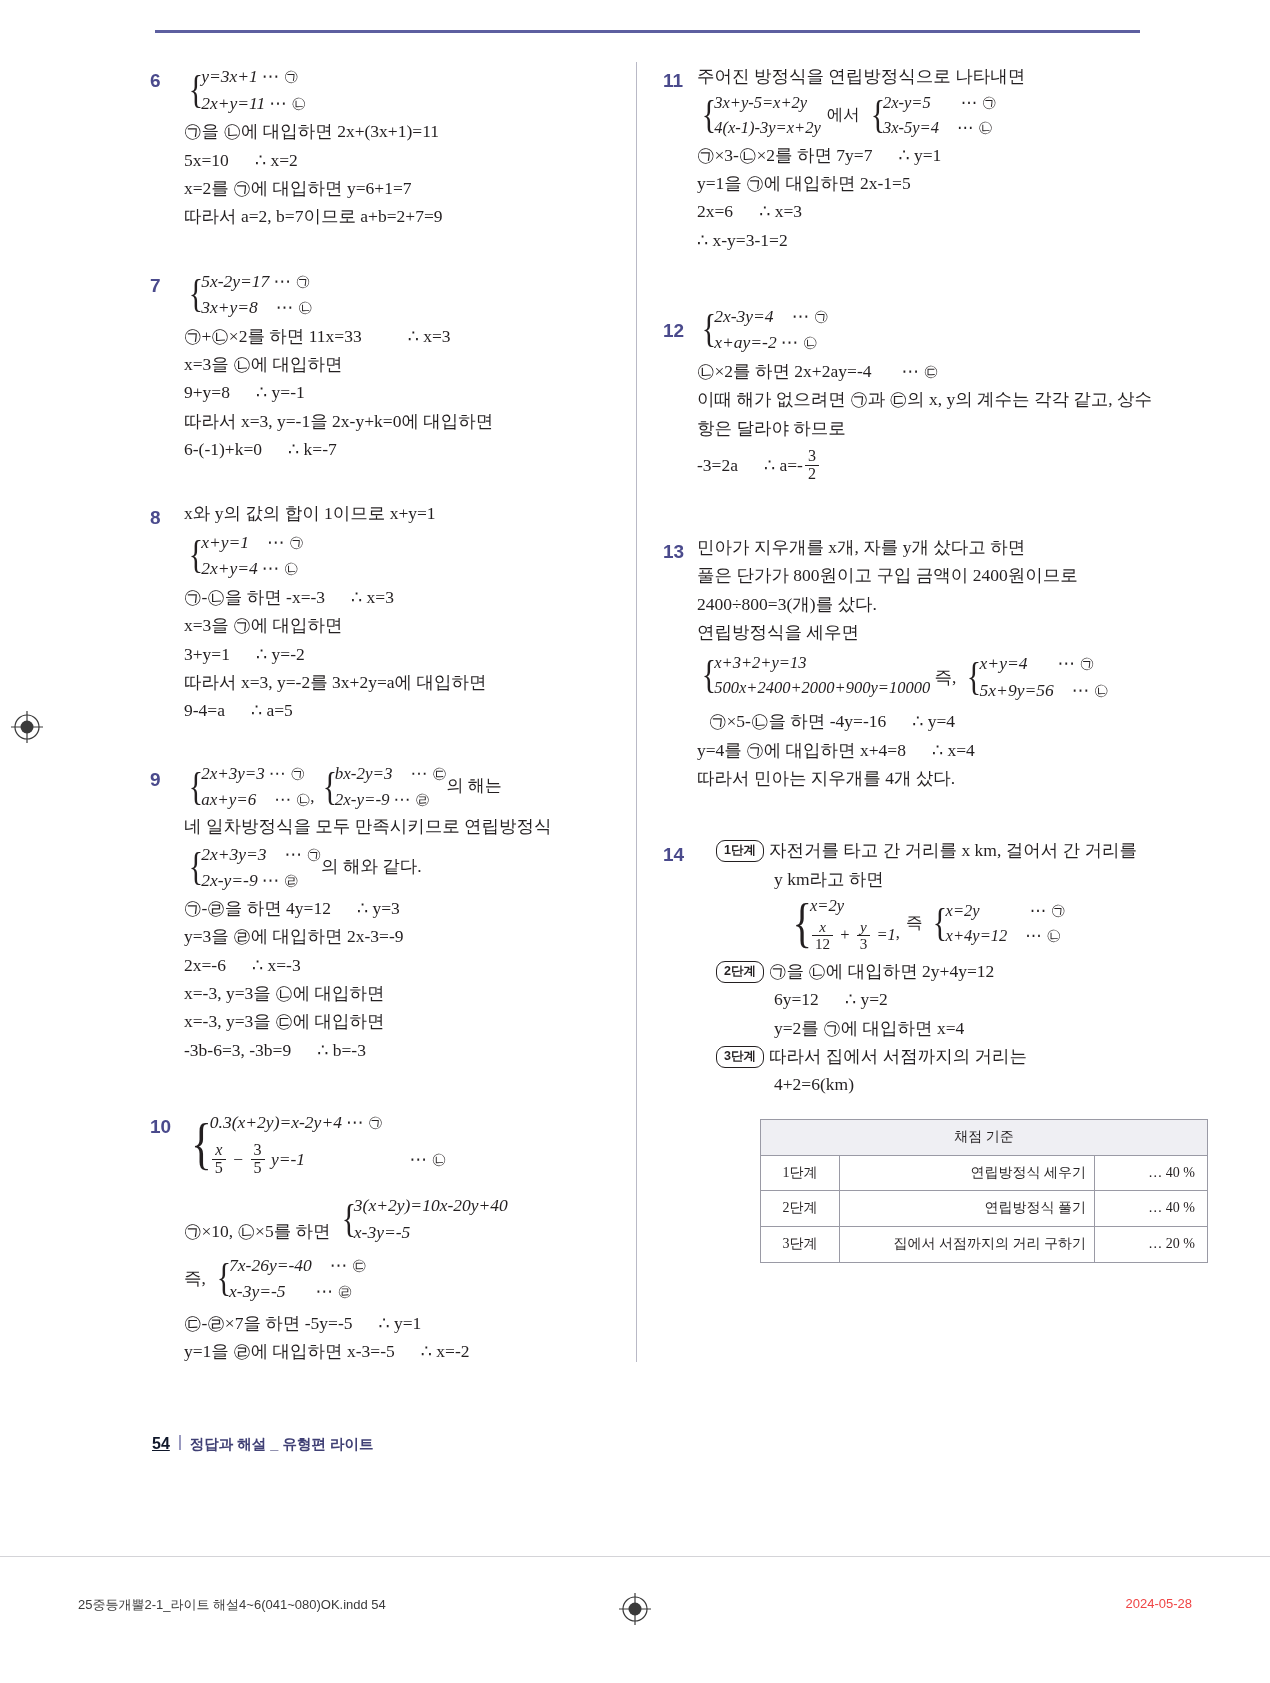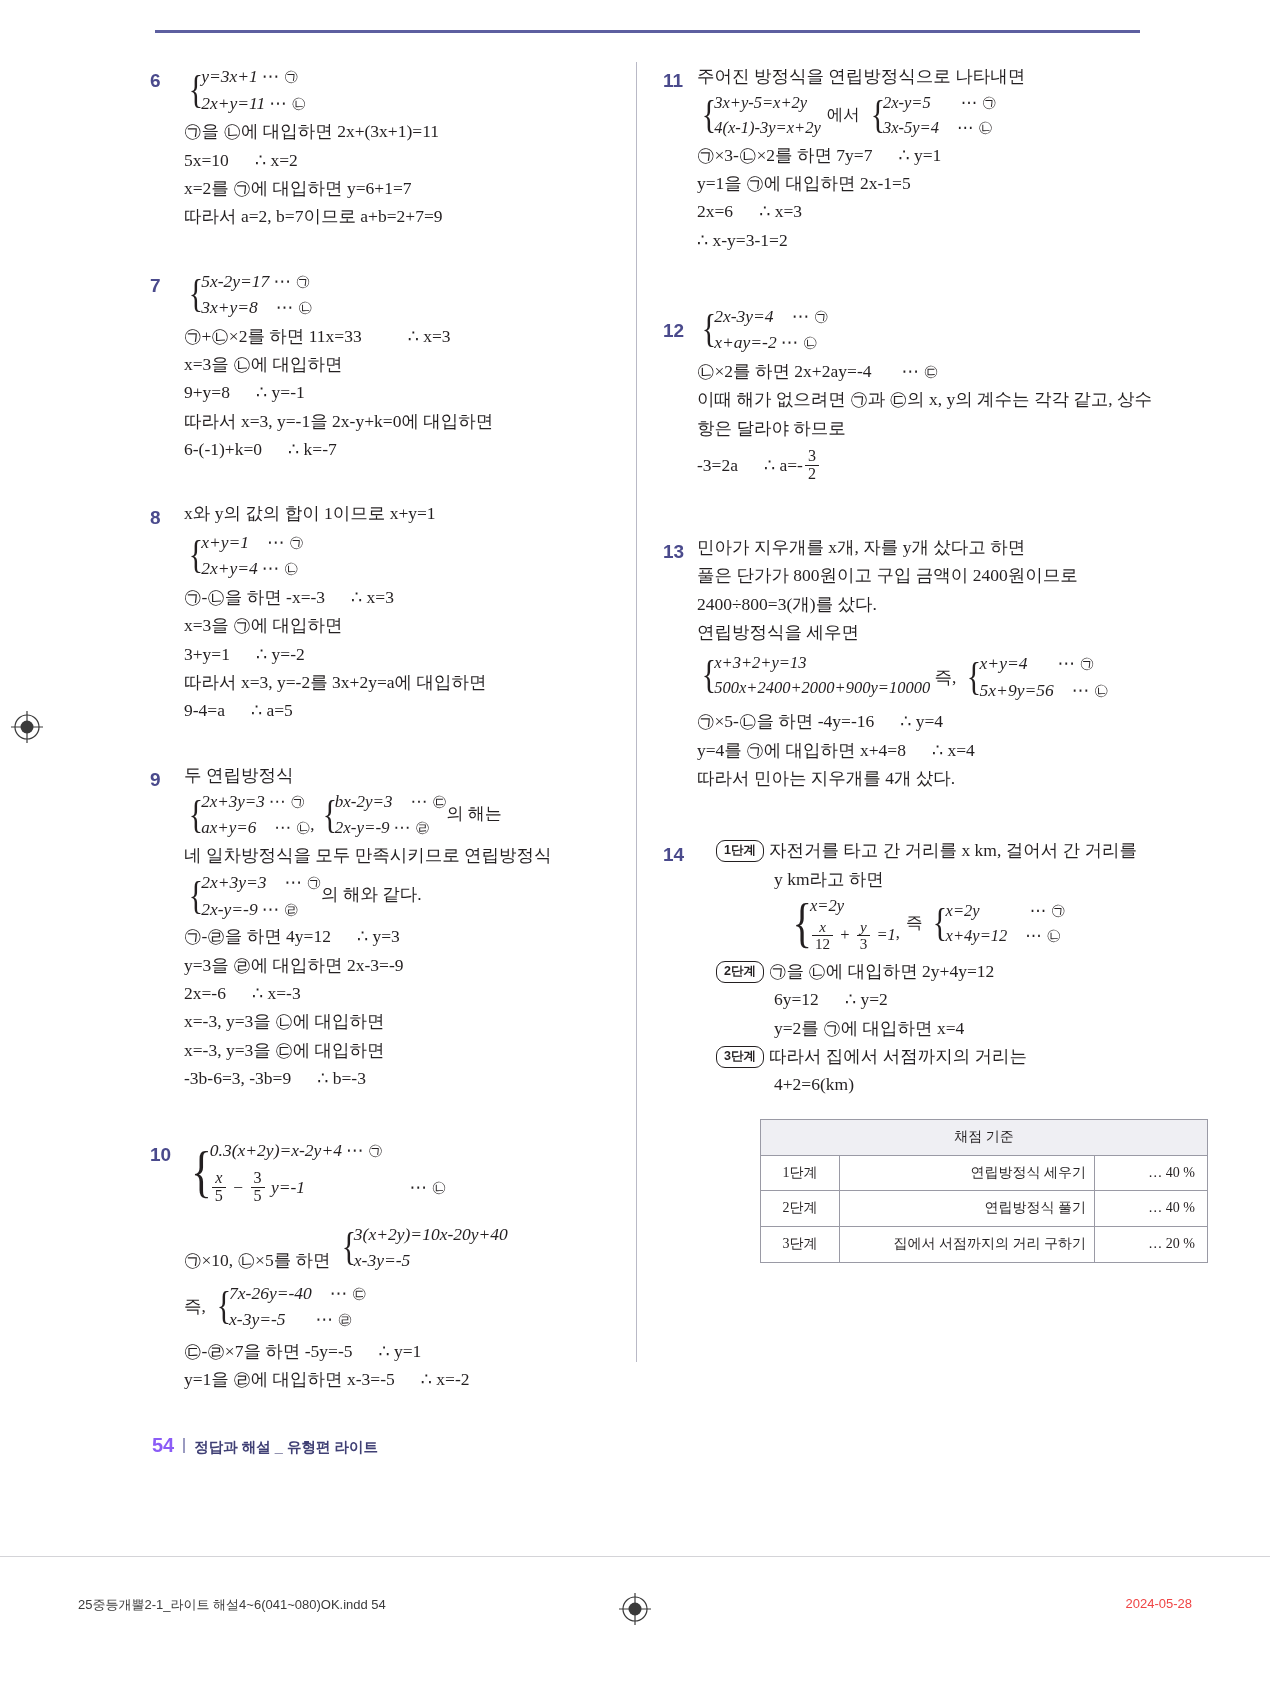--- a/index.html
+++ b/index.html
@@ -216,23 +216,24 @@
   
   .footer {
     position: absolute;
     left: 152px;
     top: 1434px;
     display: flex;
     align-items: baseline;
     font-family: "Liberation Sans", sans-serif;
   }
   .footer .pg {
-    font-size: 20px;
+    font-size: 16px;
     font-weight: bold;
-    color: #8b5cf6;
+    color: #0f172a;
+    text-decoration: underline;
   }
   .footer .bar {
     display: inline-block;
     width: 2px;
     height: 15px;
     background: #9a9ac0;
     margin: 0 9px;
     position: relative;
     top: 1px;
   }
@@ -343,21 +344,20 @@
         <div class="line">x=3을 ㉠에 대입하면</div>
         <div class="line"><span>3+y=1</span><span class="gap"></span><span>∴ y=-2</span></div>
         <div class="line">따라서 x=3, y=-2를 3x+2y=a에 대입하면</div>
         <div class="line"><span>9-4=a</span><span class="gap"></span><span>∴ a=5</span></div>
       </div>
     </div>
 
     <div class="prob" style="margin-top:36px;">
       <div class="prob-num">9</div>
       <div class="prob-body">
-        <div class="line">두 연립방정식</div>
 
         <div class="pair" style="font-size:17px;">
           <div class="sys">
             <span class="brace">{</span>
             <div class="rows">
               <div><span class="mi">2x+3y=3</span><span class="dots">⋯</span><span class="circ">㉠</span></div>
               <div><span class="mi">ax+y=6</span><span class="gap-s"></span><span class="dots">⋯</span><span class="circ">㉡</span></div>
             </div>
           </div>
           <span class="suffix-bot">,</span>
@@ -513,21 +513,21 @@
         <div class="pair" style="margin-top:4px;">
           <span>즉,</span>
           <div class="sys" style="margin-left:6px;">
             <span class="brace">{</span>
             <div class="rows">
               <div><span class="mi">x+y=4</span><span class="gap"></span><span class="dots">⋯</span><span class="circ">㉠</span></div>
               <div><span class="mi">5x+9y=56</span><span class="gap-s"></span><span class="dots">⋯</span><span class="circ">㉡</span></div>
             </div>
           </div>
         </div>
-        <div class="line" style="margin-top:4px;"><span>㉠×5-㉡을 하면 -4y=-16</span><span class="gap"></span><span>∴ y=4</span></div>
+        <div class="line" style="margin-top:4px;margin-left:12px;"><span>㉠×5-㉡을 하면 -4y=-16</span><span class="gap"></span><span>∴ y=4</span></div>
         <div class="line"><span>y=4를 ㉠에 대입하면 x+4=8</span><span class="gap"></span><span>∴ x=4</span></div>
         <div class="line">따라서 민아는 지우개를 4개 샀다.</div>
       </div>
     </div>
 
     <div class="prob" style="margin-top:44px;gap:19px;">
       <div class="prob-num">14</div>
       <div class="prob-body">
 
         <div class="line">

